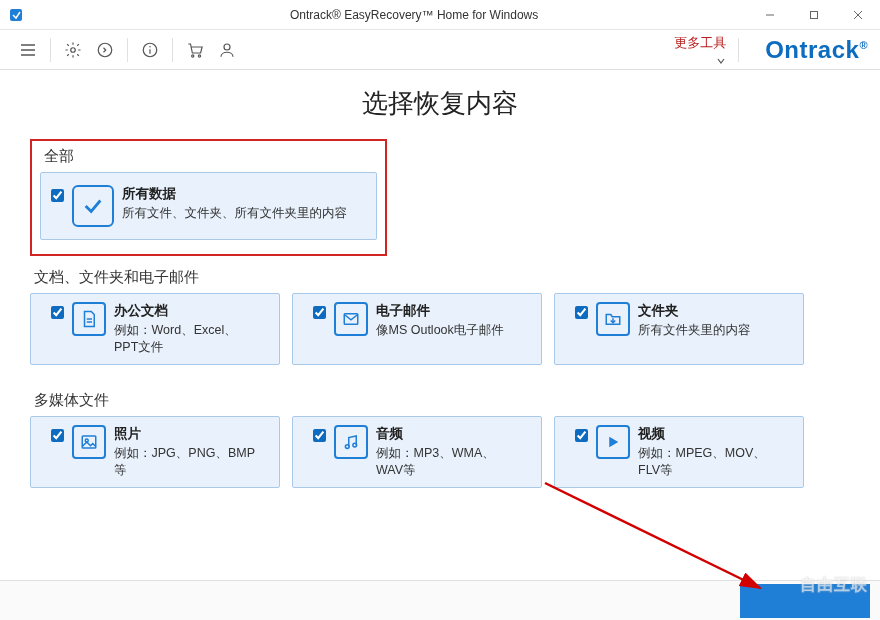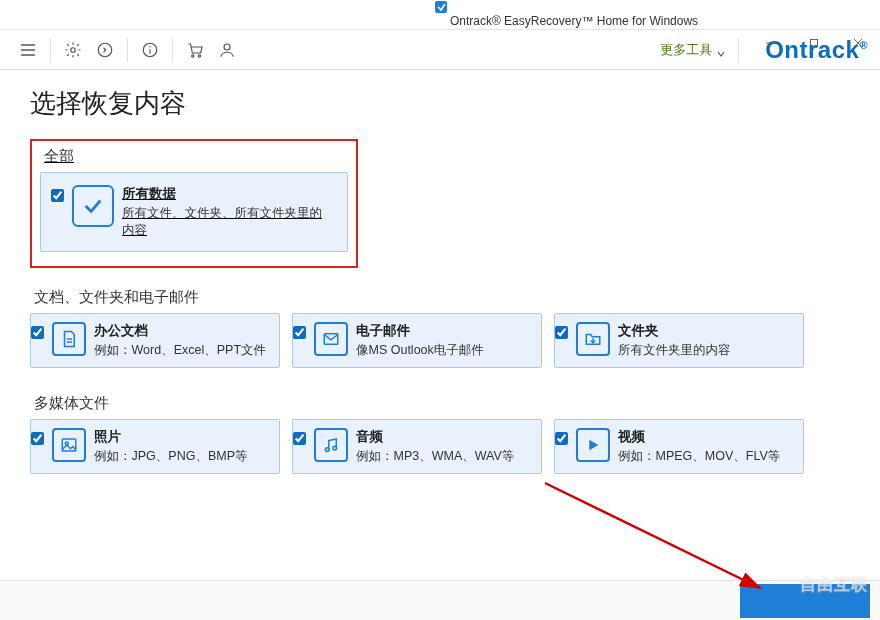--- a/index.html
+++ b/index.html
@@ -1,45 +1,45 @@
 <!DOCTYPE html>
 <html><head>
 <meta charset="utf-8">
 <style>
   * { box-sizing: border-box; margin: 0; padding: 0; }
   html, body { width: 880px; height: 620px; font-family: "Segoe UI", "Microsoft YaHei", Arial, sans-serif; background: #fff; overflow: hidden; }
 
   
-  .titlebar { height: 30px; display: flex; align-items: center; padding: 0 0 0 8px; border-bottom: 1px solid #e5e5e5; font-size: 12px; color: #333; flex-direction: column; }
+  .titlebar { height: 30px; display: flex; align-items: center; padding: 0 0 0 8px; border-bottom: 1px solid #e5e5e5; font-size: 12px; color: #333; }
   .titlebar .tb-icon { width: 16px; height: 16px; margin-right: 6px; display:flex; align-items:center; justify-content:center; }
   .titlebar .title-text { flex: 0 0 auto; margin-left: 260px; }
   .win-controls { margin-left: auto; display: flex; }
   .win-btn { width: 44px; height: 30px; display: flex; align-items: center; justify-content: center; color: #666; }
 
   
   .toolbar { height: 40px; display: flex; align-items: center; padding: 0 12px; border-bottom: 1px solid #e0e0e0; }
   .tool-group { display:flex; align-items:center; }
   .icon-btn { width: 28px; height: 28px; display:flex; align-items:center; justify-content:center; color:#555; border-radius:4px; margin: 0 2px; }
   .icon-btn svg { display:block; }
   .vsep { width: 1px; height: 24px; background: #e0e0e0; margin: 0 6px; }
   .toolbar-right { margin-left:auto; display:flex; align-items:center; }
-  .more-tools { font-size:13px; color:#4d7c0f; display:flex; align-items:flex-end; gap:4px; padding:4px 6px; }
+  .more-tools { font-size:13px; color:#b91c1c; display:flex; align-items:flex-end; gap:4px; padding:4px 6px;flex-direction:column; }
   .brand { font-size: 24px; font-weight: 600; color: #0d6cbf; margin-left: 20px; letter-spacing: 0.5px; }
   .brand .reg { font-size: 11px; vertical-align: super; }
 
   
   .page { padding: 10px 30px 0 30px; height: calc(620px - 30px - 40px - 40px); overflow:hidden; }
-  .page-title { text-align:left; font-size: 26px; color:#222; margin: 6px 0 18px 0; font-weight: 400; }
+  .page-title { text-align:center; font-size: 26px; color:#222; margin: 6px 0 18px 0; font-weight: 400; }
   .section-title { font-size: 15px; color:#333; margin: 10px 0 6px 4px; }
 
-  .highlight-box { border: 2px solid #d32424; padding: 6px 8px 14px 8px; margin-bottom: 20px; width: 328px; text-decoration: underline; }
+  .highlight-box { border: 2px solid #d32424; padding: 6px 8px 14px 8px; margin-bottom: 12px; width: 357px; }
   .highlight-box .section-title { margin-top: 0; }
 
   .card-row { display:flex; gap: 12px; margin-bottom: 26px; }
-  .card { flex: 0 0 250px; border: 1px solid #a9c9ea; background: #e9f2fc; border-radius: 2px; padding: 8px 0; display:flex; align-items:flex-start; gap: 8px; position:relative; }
+  .card { flex: 0 0 250px; border: 1px solid #a9c9ea; background: #e9f2fc; border-radius: 2px; padding: 8px 20px; display:flex; align-items:flex-start; gap: 8px; position:relative; }
   .card.big { flex-basis: 280px; padding: 12px 20px 12px 10px; }
   .card input[type=checkbox] { margin-top: 4px; accent-color: #0d6cbf; }
   .card-icon { width: 34px; height: 34px; border: 2px solid #1f7ed6; border-radius: 4px; display:flex; align-items:center; justify-content:center; flex-shrink:0; color:#1f7ed6; background:#fff0; }
   .card.big .card-icon { width: 42px; height: 42px; border-radius:6px; }
   .card-text { display:flex; flex-direction:column; font-size:12.5px; color:#333; line-height:1.35; }
   .card-text .ct-title { font-weight:700; font-size:13.5px; color:#222; margin-bottom:2px; }
 
   
   .bottom-bar { position:absolute; bottom:0; left:0; right:0; height:40px; border-top:1px solid #e0e0e0; background:#fafafa; display:flex; align-items:center; justify-content:flex-end; padding-right:10px; }
   .bottom-btn { width: 130px; height: 34px; background:#1f7ed6; border:none; }

